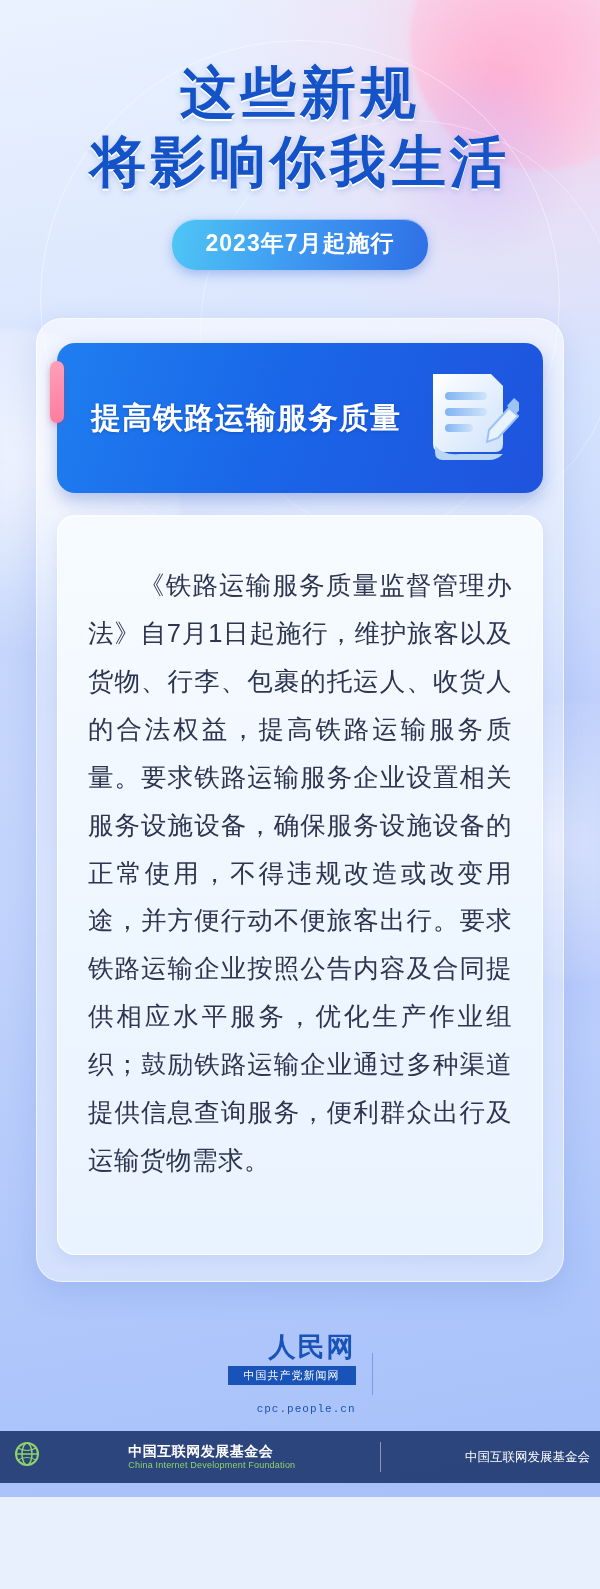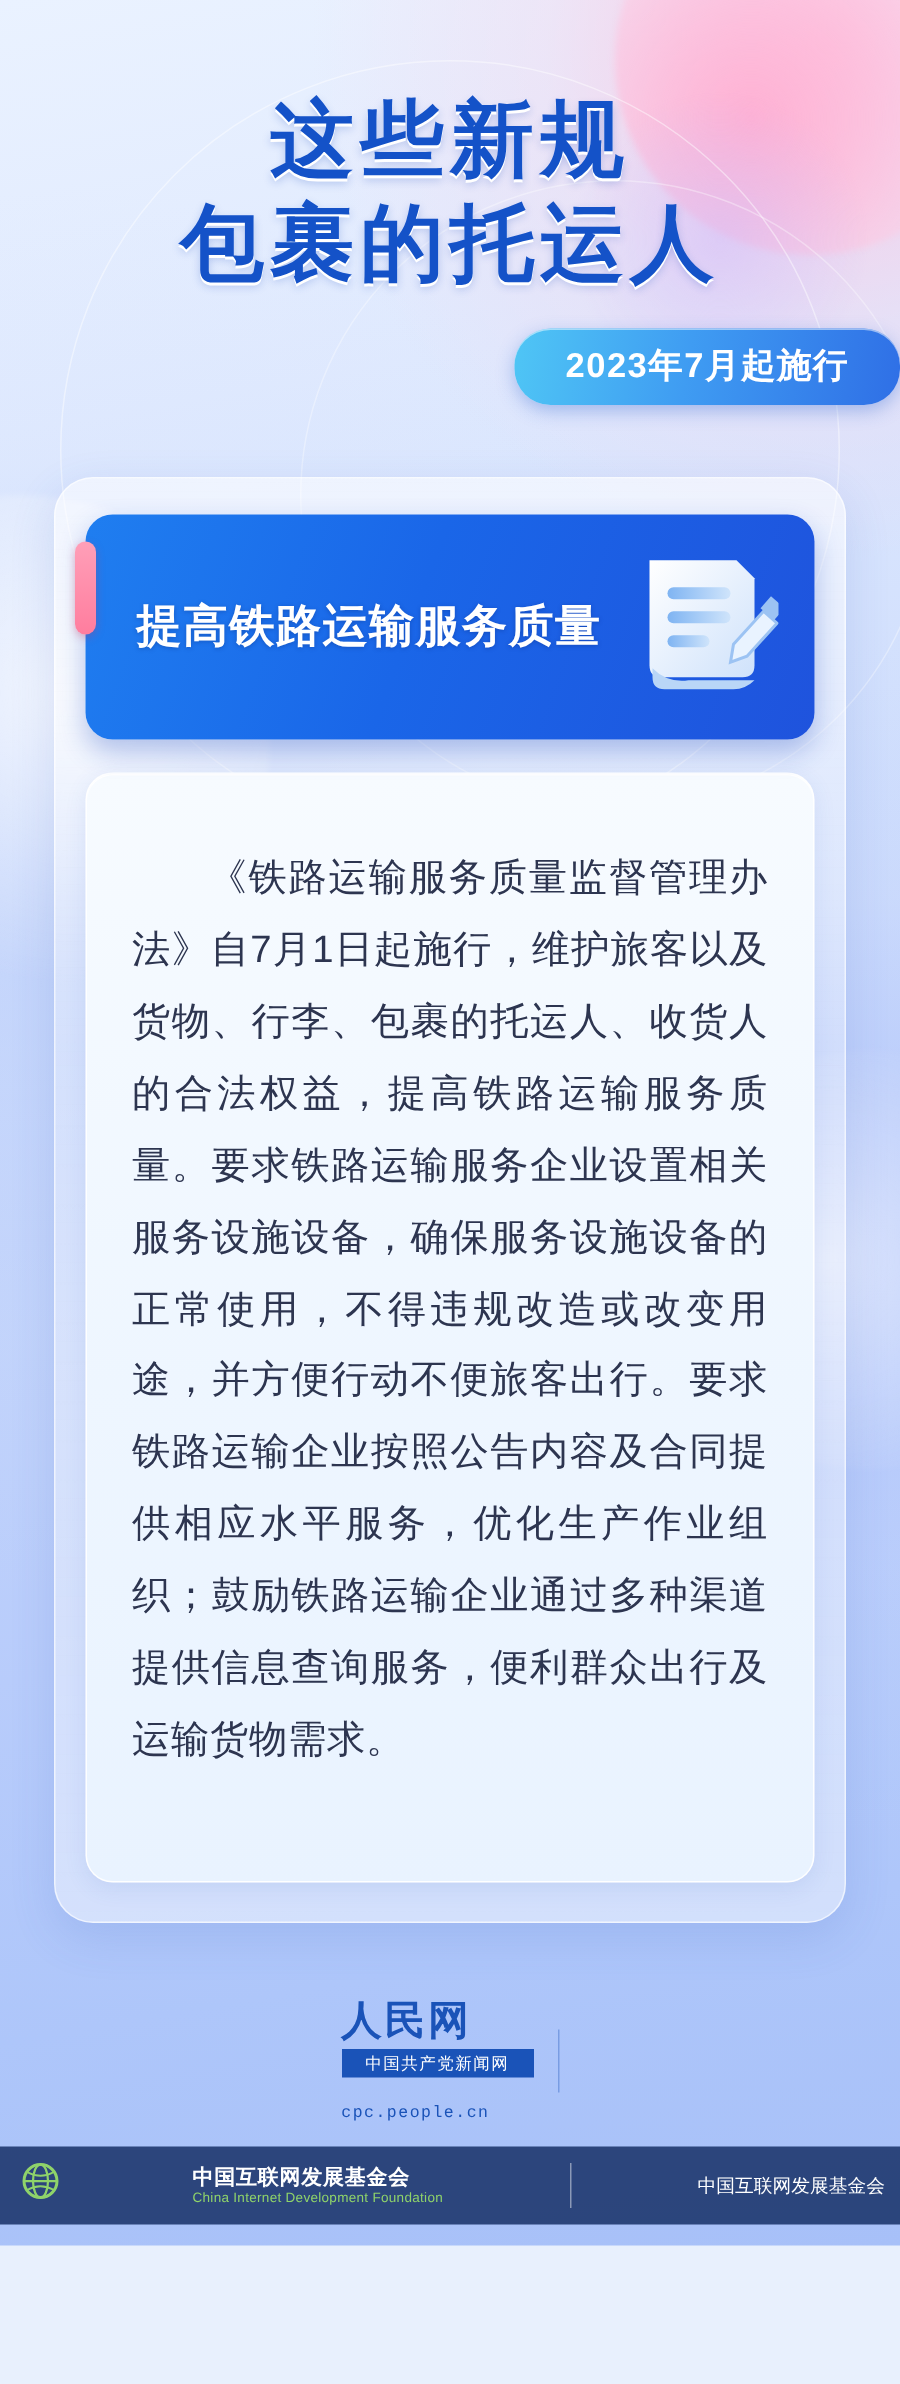--- a/index.html
+++ b/index.html
@@ -63,21 +63,21 @@
   .title-line {
     font-size: 56px;
     font-weight: bold;
     letter-spacing: 4px;
     line-height: 1.24;
     color: #1452c8;
     text-shadow: 0 2px 0 #ffffff, 0 3px 6px rgba(30,80,190,0.25);
   }
   .title-line.l1 { color: #1452c8; }
   .title-line.l2 { color: #1452c8; }
-  .badge-wrap { margin-top: 22px; display: flex; justify-content: flex-end; }
+  .badge-wrap { margin-top: 22px; display: flex; justify-content: center; }
   .badge {
     display: inline-block;
     padding: 9px 34px 11px;
     border-radius: 24px;
     background: linear-gradient(100deg, #4fc6f5 0%, #3f9cf2 45%, #2f6fe6 100%);
     color: #ffffff;
     font-size: 23px;
     font-weight: bold;
     letter-spacing: 1px;
     box-shadow: 0 4px 12px rgba(40,100,210,0.35), inset 0 1px 0 rgba(255,255,255,0.5);
@@ -153,21 +153,21 @@
     bottom: 0;
     padding-bottom: 14px;
   }
   .logos {
     display: flex;
     align-items: center;
     justify-content: center;
     gap: 16px;
     margin-bottom: 16px;
   }
-  .pd-logo { text-align: left; color: #1a53b8; }
+  .pd-logo { text-align: right; color: #1a53b8; }
   .pd-top {
     font-size: 27px;
     font-weight: bold;
     letter-spacing: 2px;
     color: #1a53b8;
     line-height: 1.1;
   }
   .pd-mid {
     margin-top: 3px;
     font-size: 11px;
@@ -231,21 +231,21 @@
 <div class="poster">
   <div class="blob blob1"></div>
   <div class="blob blob2"></div>
   <div class="blob blob3"></div>
   <div class="blob blob4"></div>
   <div class="swirl"></div>
   <div class="swirl2"></div>
 
   <div class="header">
     <div class="title-line l1">这些新规</div>
-    <div class="title-line l2">包裹的托运人</div>
+    <div class="title-line l2">将影响你我生活</div>
     <div class="badge-wrap">
       <div class="badge">2023年7月起施行</div>
     </div>
   </div>
 
   <div class="card-outer">
     <div class="headbar">
       <div class="pink-tab"></div>
       <div class="headbar-title">提高铁路运输服务质量</div>
       <div class="doc-icon">

